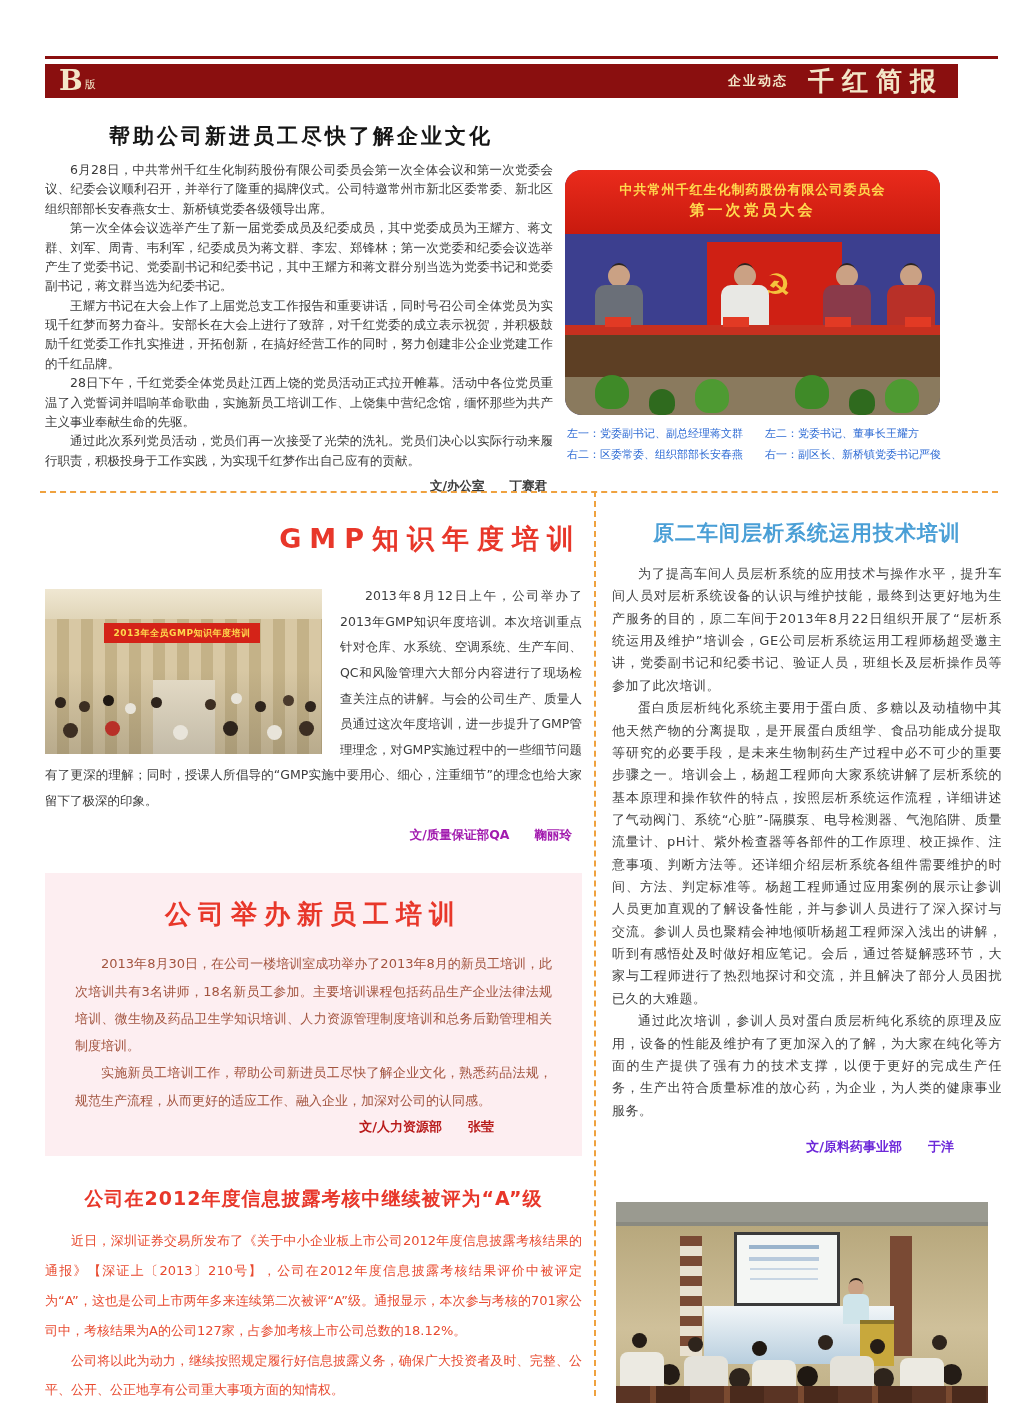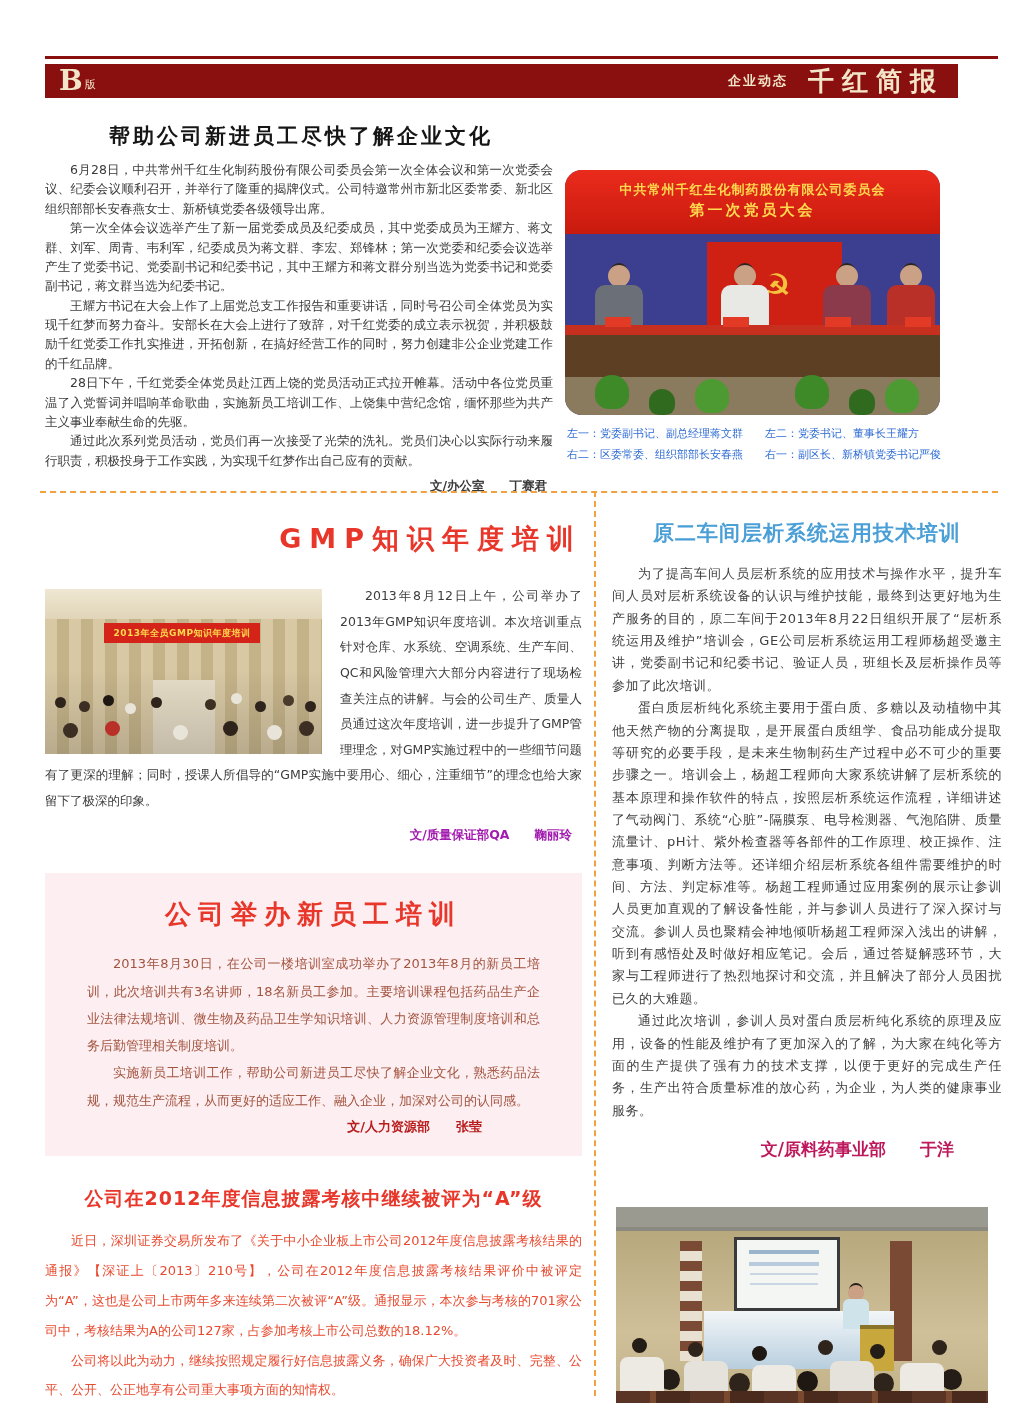--- a/index.html
+++ b/index.html
@@ -66,37 +66,37 @@
   .gp-aisle { position:absolute; bottom:0; left:108px; width:62px; height:74px; background:#e6ddc8; }
   .gp-crowd { position:absolute; bottom:0; left:0; right:0; height:84px;
               background:linear-gradient(transparent,rgba(90,84,70,0.25)); }
   .gp-heads { position:absolute; bottom:46px; left:10px; width:11px; height:11px; border-radius:50%; background:#2e241c;
               box-shadow:24px 4px 0 #3c2e22, 48px -2px 0 #1f1812, 70px 6px 0 #e8e4da, 96px 0 0 #2e241c,
                          150px 2px 0 #3c2e22, 176px -4px 0 #e8e4da, 200px 4px 0 #2e241c, 228px -2px 0 #4a3a2c, 250px 4px 0 #2e241c,
                          10px 28px 0 2px #3c2e22, 52px 26px 0 2px #b83028, 120px 30px 0 2px #e8e4da,
                          170px 26px 0 2px #2e241c, 214px 30px 0 2px #e8e4da, 246px 26px 0 2px #3c2e22; }
   .gmp-byline { clear:none; margin-top:8px; text-align:right; padding-right:10px; font-size:12.5px; font-weight:bold; color:#a21caf; }
 
-  .pink-box { margin-top:26px; background:#fdeef1; padding:24px 42px 20px; }
+  .pink-box { margin-top:26px; background:#fdeef1; padding:24px 30px 20px; }
   .ne-title { text-align:center; color:#e8372a; font-size:26px; font-weight:bold; letter-spacing:7px; }
   .ne-body { margin-top:18px; font-size:13px; line-height:2.1; color:#a2543f; text-align:justify; }
   .ne-body p { text-indent:2em; }
   .ne-byline { margin-top:4px; text-align:right; padding-right:58px; font-size:13px; font-weight:bold; color:#b91c1c; }
 
   .disc { margin-top:30px; color:#e84a2f; }
   .disc-title { text-align:center; font-size:19px; font-weight:bold; letter-spacing:1px; color:#e8372a; }
   .disc-body { margin-top:14px; font-size:13px; line-height:2.3; text-align:justify; }
   .disc-body p { text-indent:2em; }
 
   
   .right-col { position:absolute; top:505px; left:612px; width:390px; }
   .ch-title { margin-top:14px; text-align:center; color:#4a9fd6; font-size:21px; font-weight:bold; letter-spacing:1px; }
   .ch-body { margin-top:16px; font-size:13px; line-height:1.72; letter-spacing:0.5px; color:#3f3f3f; text-align:justify; }
   .ch-body p { text-indent:2em; }
-  .ch-byline { margin-top:16px; text-align:right; padding-right:48px; font-size:17px; font-weight:bold; color:#be185d; }
+  .ch-byline { margin-top:16px; text-align:right; padding-right:48px; font-size:13px; font-weight:bold; color:#6d28d9; }
 
   .tech-photo { position:relative; margin-top:46px; margin-left:4px; width:372px; height:210px; overflow:hidden;
                 background:linear-gradient(#b2a276,#cfc09a 60%,#bdae84); }
   .tp-ceiling { position:absolute; top:0; left:0; right:0; height:24px; background:#9a9a90;
                 box-shadow:inset 0 -4px 0 #8a8a80; }
   .tp-screen { position:absolute; top:30px; left:118px; width:106px; height:74px; background:#f4f6f4; border:3px solid #3a3a3a; }
   .tp-screen::before { content:""; position:absolute; top:10px; left:12px; width:70px; height:4px; background:#9ab4cc;
                 box-shadow:0 12px 0 #b8cadc, 0 22px 0 -1px #c8d6e4, 0 32px 0 -1px #c8d6e4; }
   .tp-drape { position:absolute; top:34px; left:64px; width:22px; height:120px; background:repeating-linear-gradient(#7a4a34 0 10px,#e8e0d0 10px 20px); box-shadow:210px 0 0 #7a4a34; }
   .tp-scroll { position:absolute; top:104px; left:88px; width:190px; height:58px; background:linear-gradient(#f2f6f8,#b8cede); }

